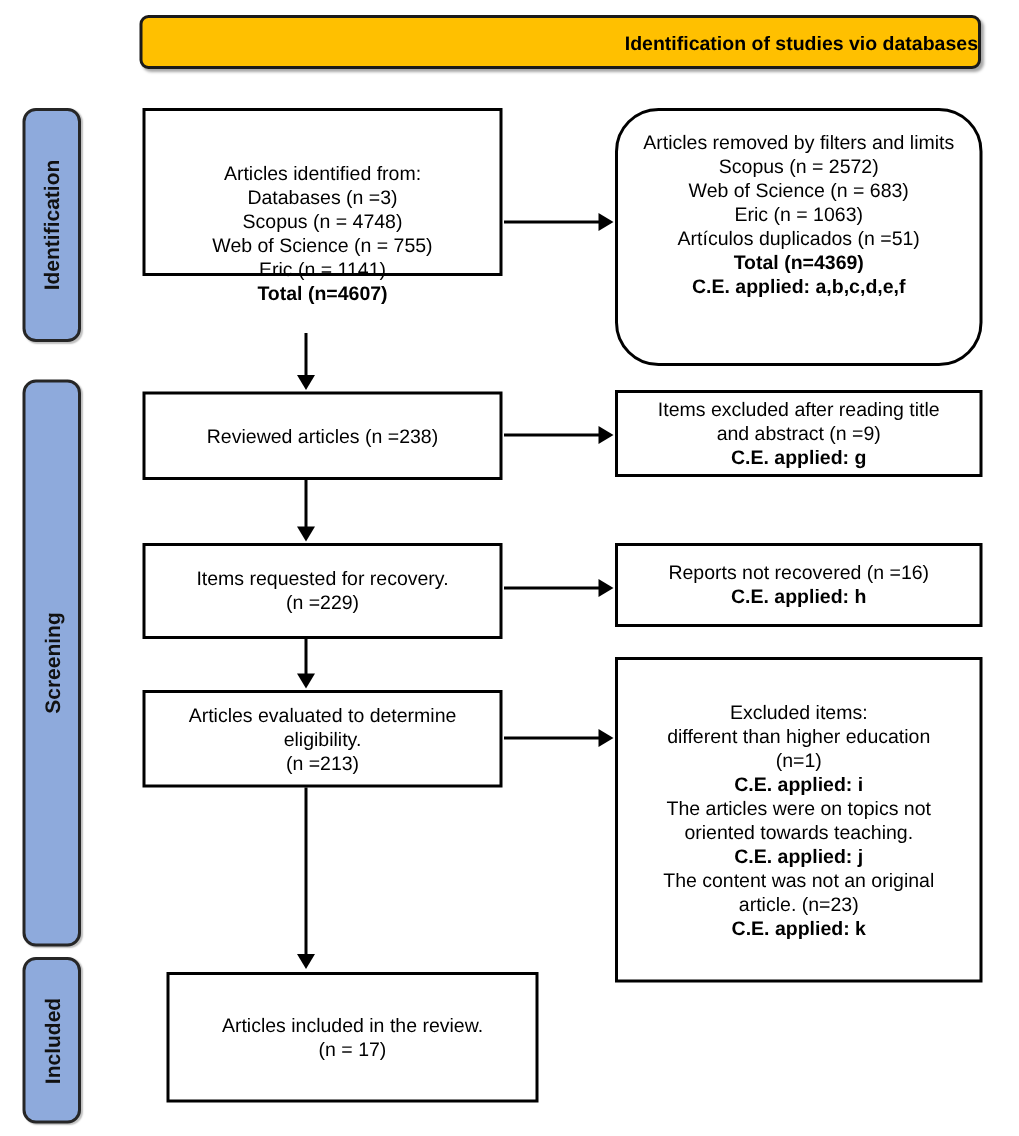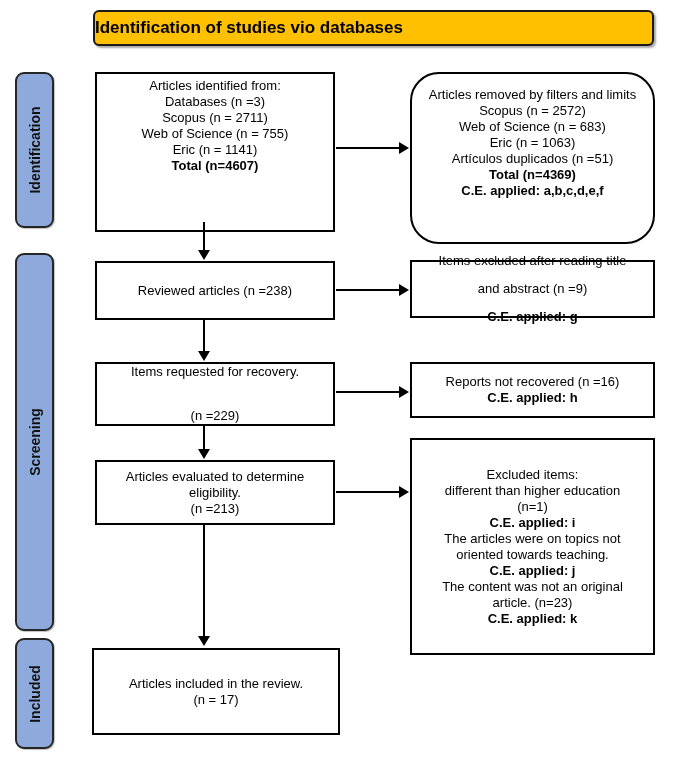--- a/index.html
+++ b/index.html
@@ -5,22 +5,22 @@
   html,body{margin:0;padding:0;background:#ffffff;}
   .canvas{
     position:relative;width:679px;height:757px;background:#ffffff;
     font-family:"Liberation Sans",sans-serif;color:#000;overflow:hidden;
   }
   
   .banner{
     position:absolute;left:93px;top:10px;width:557px;height:32px;
     background:#FFC000;border:2px solid #1a1a1a;border-radius:6px;
     box-shadow:2px 2px 2px rgba(0,0,0,0.35);
-    display:flex;align-items:center;justify-content:flex-start;
-    font-size:17px;font-weight:bold;
+    display:flex;align-items:center;justify-content:flex-end;
+    font-size:13px;font-weight:bold;
   }
   
   .stage{
     position:absolute;left:15px;width:35px;
     background:#8EAADC;border:2px solid #262626;border-radius:9px;
     box-shadow:1px 1px 1px rgba(0,0,0,0.25);
     display:flex;align-items:center;justify-content:center;
   }
   .stage span{
     transform:rotate(-90deg);white-space:nowrap;
@@ -31,27 +31,27 @@
   .stage.included{top:638px;height:107px;}
   
   .fbox{
     position:absolute;background:#fff;border:2px solid #000;
     font-size:13px;line-height:16px;text-align:center;
     display:flex;flex-direction:column;align-items:center;box-sizing:border-box;
   }
   .fbox .line{width:100%;}
   .fbox .bold{font-weight:bold;}
   .center{justify-content:center;}
-  .box-a{left:95px;top:72px;width:240px;height:160px;padding-top:4px;}
+  .box-a{left:95px;top:72px;width:240px;height:112px;padding-top:34px;}
   .box-b{left:95px;top:261px;width:240px;height:59px;}
-  .box-c{left:95px;top:362px;width:240px;height:64px;justify-content:space-between;}
+  .box-c{left:95px;top:362px;width:240px;height:64px;}
   .box-d{left:95px;top:460px;width:240px;height:65px;}
-  .box-e{left:92px;top:648px;width:248px;height:87px;}
+  .box-e{left:111px;top:648px;width:248px;height:87px;}
   .box-f{left:410px;top:72px;width:245px;height:172px;padding-top:13px;border-radius:29px;}
-  .box-g{left:410px;top:260px;width:245px;height:58px;gap:12px;}
+  .box-g{left:410px;top:260px;width:245px;height:58px;}
   .box-h{left:410px;top:362px;width:245px;height:56px;}
   .box-i{left:410px;top:438px;width:245px;height:217px;}
   
   .arrow-h{position:absolute;height:2px;background:#000;}
   .arrow-h::after{
     content:'';position:absolute;right:-9px;top:-5px;
     border-left:10px solid #000;border-top:6px solid transparent;border-bottom:6px solid transparent;
   }
   .arrow-v{position:absolute;width:2px;background:#000;}
   .arrow-v::after{
@@ -82,21 +82,21 @@
   <div class="stage screening">
     <span>Screening</span>
   </div>
   <div class="stage included">
     <span>Included</span>
   </div>
 
   <div class="fbox box-a">
     <div class="line">Articles identified from:</div>
     <div class="line">Databases (n =3)</div>
-    <div class="line">Scopus (n = 2711)</div>
+    <div class="line">Scopus (n = 4748)</div>
     <div class="line">Web of Science (n = 755)</div>
     <div class="line">Eric (n = 1141)</div>
     <div class="line bold">Total (n=4607)</div>
   </div>
 
   <div class="fbox box-b center">
     <div class="line">Reviewed articles (n =238)</div>
   </div>
 
   <div class="fbox box-c center">

